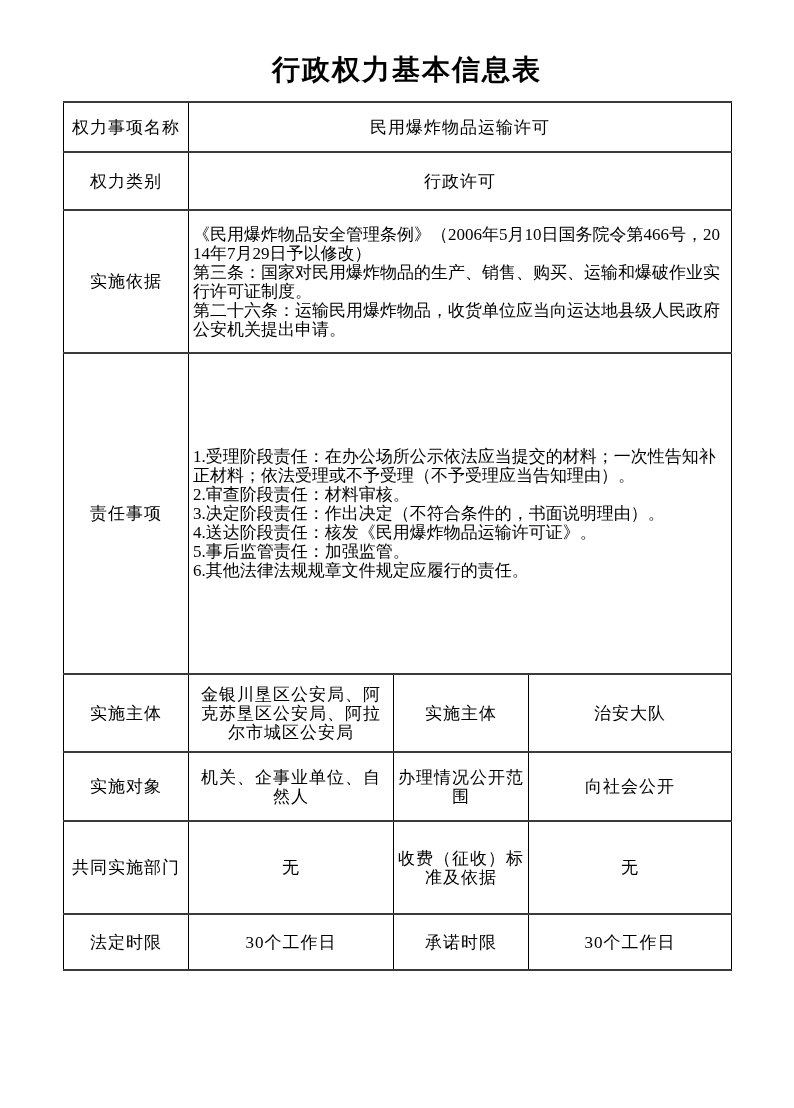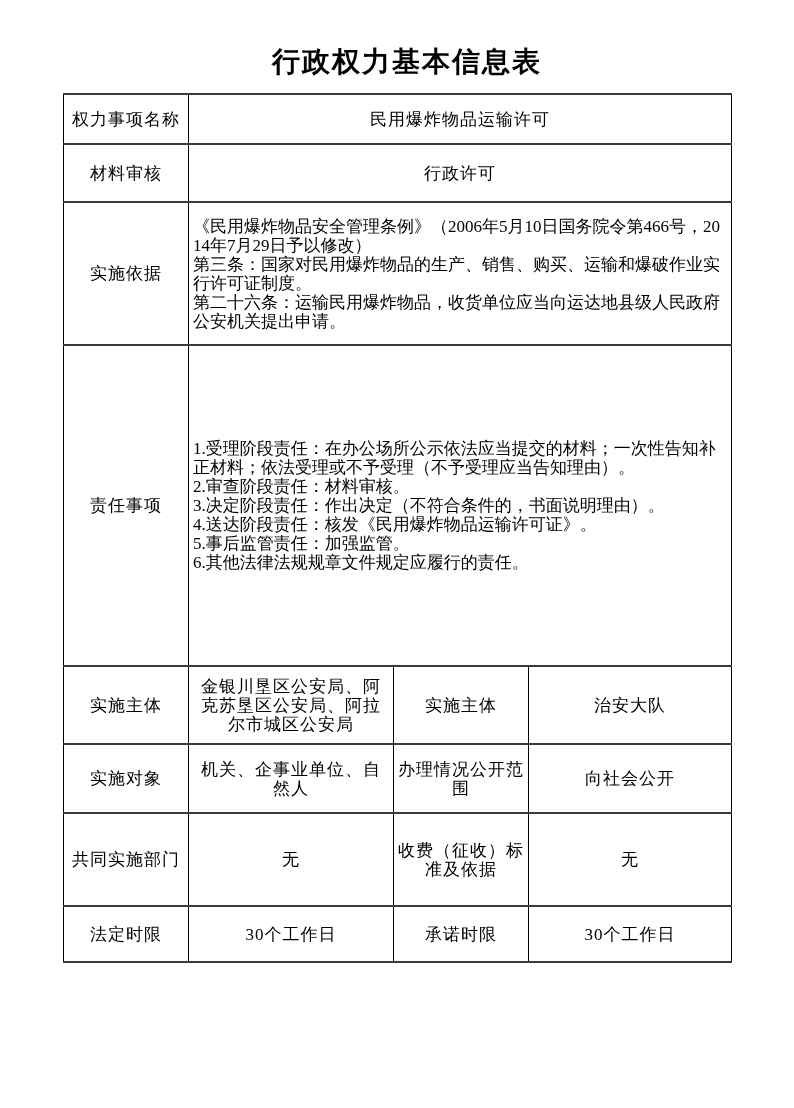--- a/index.html
+++ b/index.html
@@ -14,21 +14,21 @@
     color: #000000;
     overflow: hidden;
   }
   .page {
     position: relative;
     width: 794px;
     height: 1108px;
     background: #ffffff;
   }
   .title {
-    margin: 0;
+    margin: 8px;
     padding-top: 46px;
     text-align: center;
     font-size: 28px;
     font-weight: bold;
     letter-spacing: 2px;
     line-height: 32px;
     padding-left: 20px;
   }
   table.info {
     position: absolute;
@@ -87,21 +87,21 @@
       <col style="width:203px">
     </colgroup>
     <tbody>
 
       <tr class="r1">
         <td class="lbl">权力事项名称</td>
         <td class="val" colspan="3">民用爆炸物品运输许可</td>
       </tr>
 
       <tr class="r2">
-        <td class="lbl">材料审核</td>
+        <td class="lbl">权力类别</td>
         <td class="val" colspan="3">行政许可</td>
       </tr>
 
       <tr class="r3">
         <td class="lbl">实施依据</td>
         <td class="txt" colspan="3">
           <div>《民用爆炸物品安全管理条例》（2006年5月10日国务院令第466号，2014年7月29日予以修改）</div>
           <div>第三条：国家对民用爆炸物品的生产、销售、购买、运输和爆破作业实行许可证制度。</div>
           <div>第二十六条：运输民用爆炸物品，收货单位应当向运达地县级人民政府公安机关提出申请。</div>
         </td>

